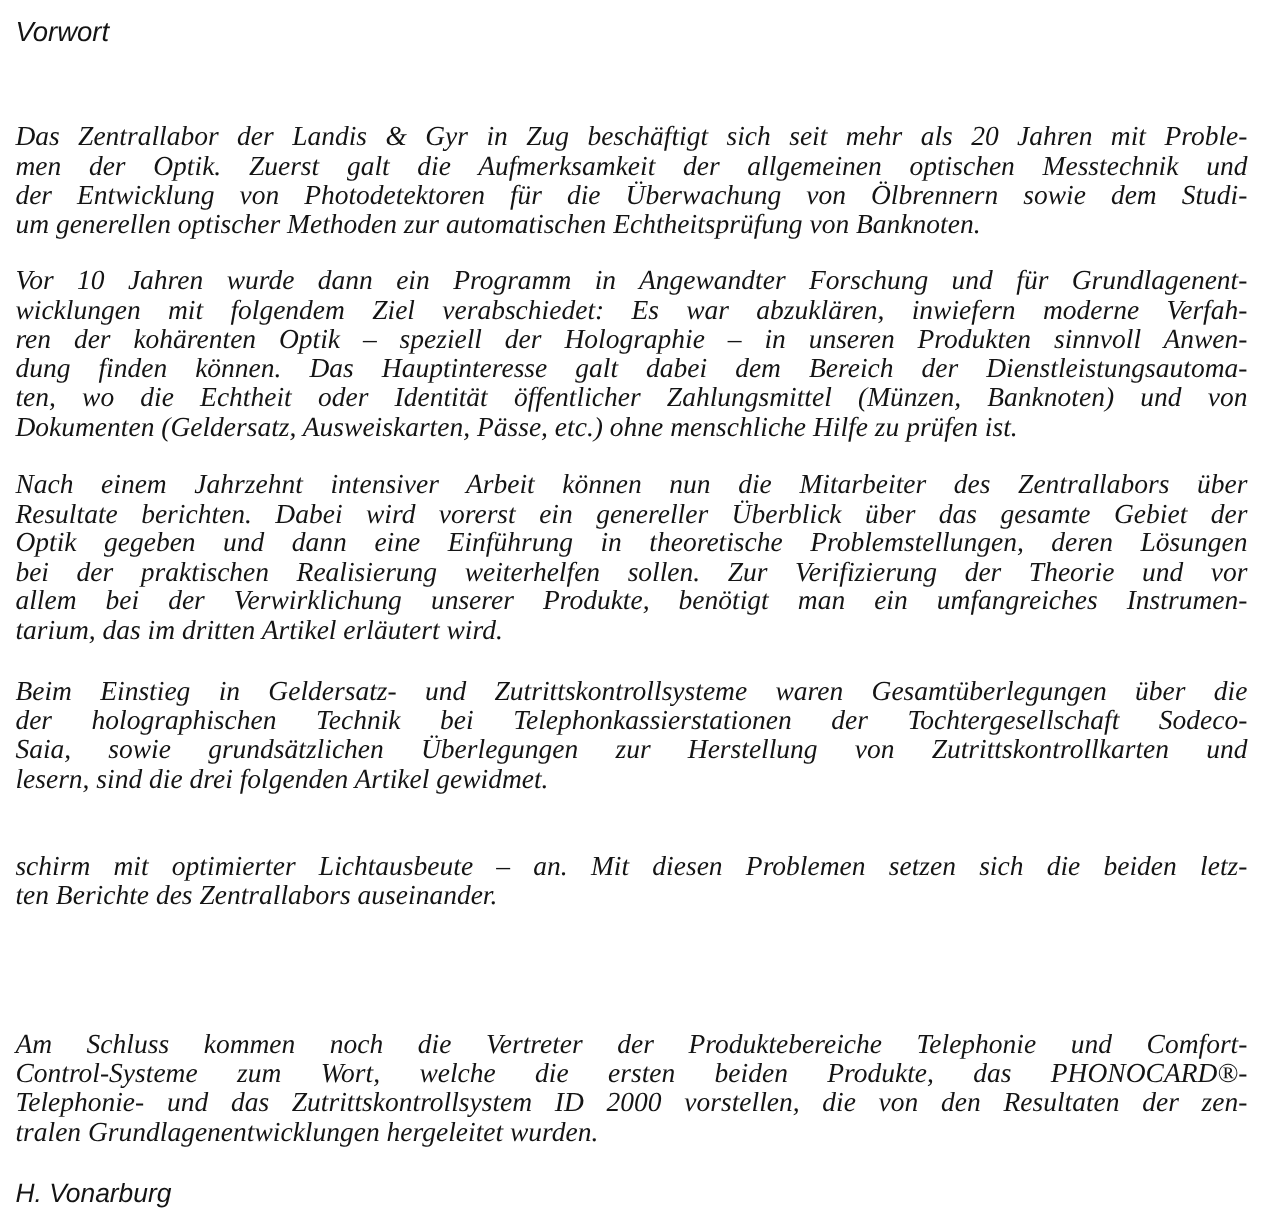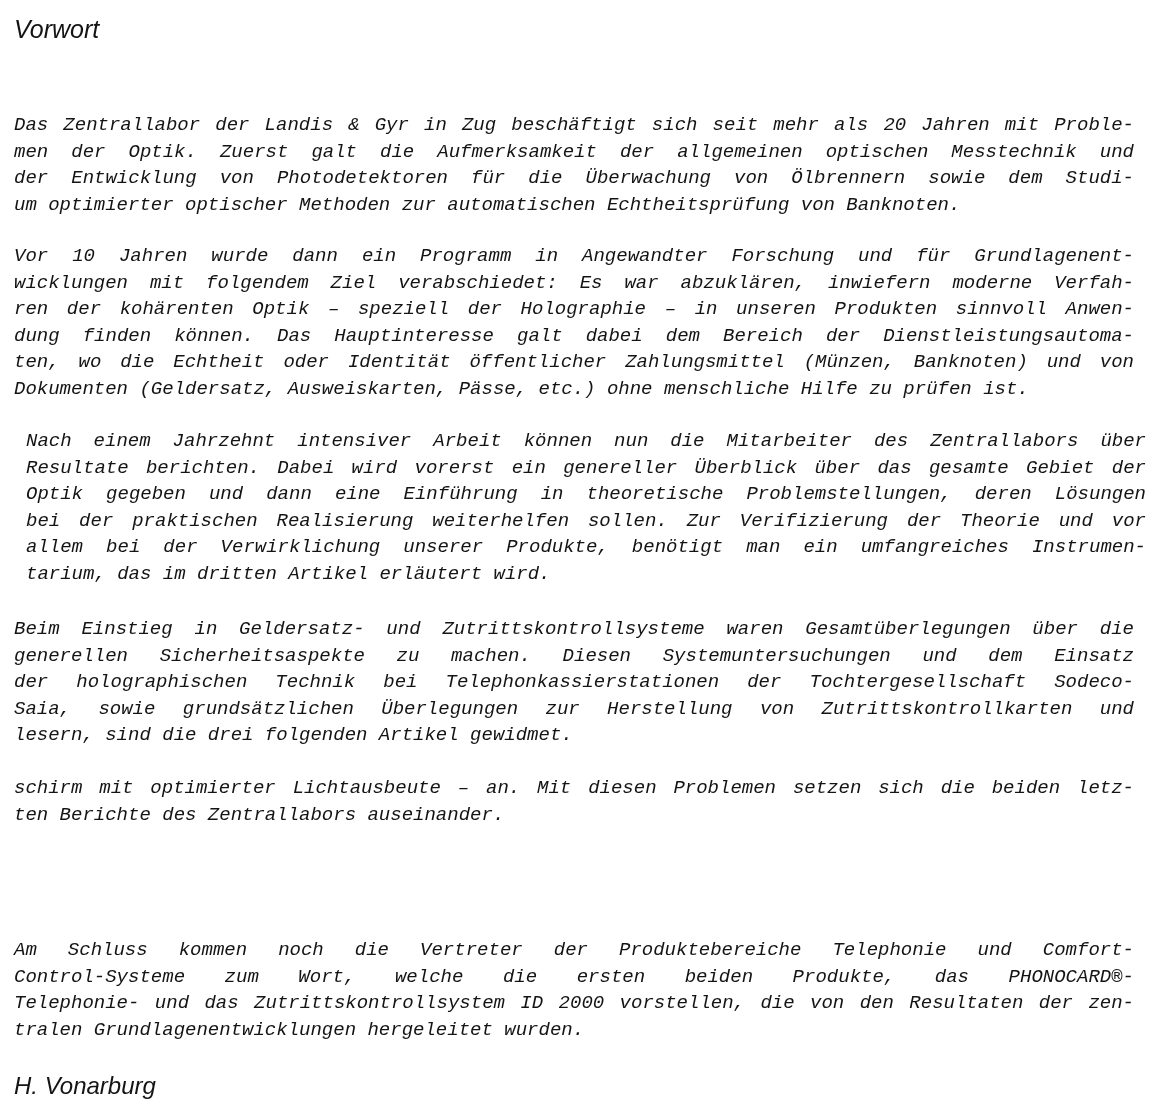--- a/index.html
+++ b/index.html
@@ -6,49 +6,49 @@
   body { width: 1160px; height: 1117px; position: relative; overflow: hidden; color: #141414; }
   .page { position: absolute; left: 0; top: 0; width: 1160px; height: 1117px; }
   .title {
     position: absolute; left: 14px; top: 14px;
     font-family: "Liberation Sans", sans-serif; font-style: italic;
     font-size: 25px; line-height: 30px; margin: 0; font-weight: normal; text-align: center;
   }
   .para { position: absolute; left: 14px; width: 1120px; margin: 0; }
   .line {
     display: block;
-    font-family: Liberation Mono, monospace; font-style: italic;
-    font-size: 19px; line-height: 26.5px; height: 26.5px;
+    font-family: Liberation Serif, serif; font-style: italic;
+    font-size: 25px; line-height: 26.5px; height: 26.5px;
     text-align: justify; text-align-last: justify; white-space: nowrap;
     overflow: visible;
   }
   .line.last { text-align-last: left; }
   .signature {
     position: absolute; left: 14px; top: 1073px;
     font-family: "Liberation Sans", sans-serif; font-style: italic;
     font-size: 24px; line-height: 26px; margin: 0;
   }
   .p1 { top: 112px; }
   .p2 { top: 243px; }
-  .p3 { top: 428px; margin-left: 12px; }
+  .p3 { top: 428px; }
   .p4 { top: 616px; }
   .p5 { top: 775px; }
   .p6 { top: 937px; }
 </style>
 </head>
 <body>
 
 <div class="page">
   <h1 class="title">Vorwort</h1>
 
   <div class="para p1">
     <span class="line">Das Zentrallabor der Landis &amp; Gyr in Zug beschäftigt sich seit mehr als 20 Jahren mit Proble-</span>
     <span class="line">men der Optik. Zuerst galt die Aufmerksamkeit der allgemeinen optischen Messtechnik und</span>
     <span class="line">der Entwicklung von Photodetektoren für die Überwachung von Ölbrennern sowie dem Studi-</span>
-    <span class="line last">um optimierter optischer Methoden zur automatischen Echtheitsprüfung von Banknoten.</span>
+    <span class="line last">um generellen optischer Methoden zur automatischen Echtheitsprüfung von Banknoten.</span>
   </div>
 
   <div class="para p2">
     <span class="line">Vor 10 Jahren wurde dann ein Programm in Angewandter Forschung und für Grundlagenent-</span>
     <span class="line">wicklungen mit folgendem Ziel verabschiedet: Es war abzuklären, inwiefern moderne Verfah-</span>
     <span class="line">ren der kohärenten Optik – speziell der Holographie – in unseren Produkten sinnvoll Anwen-</span>
     <span class="line">dung finden können. Das Hauptinteresse galt dabei dem Bereich der Dienstleistungsautoma-</span>
     <span class="line">ten, wo die Echtheit oder Identität öffentlicher Zahlungsmittel (Münzen, Banknoten) und von</span>
     <span class="line last">Dokumenten (Geldersatz, Ausweiskarten, Pässe, etc.) ohne menschliche Hilfe zu prüfen ist.</span>
   </div>
@@ -57,21 +57,20 @@
     <span class="line">Nach einem Jahrzehnt intensiver Arbeit können nun die Mitarbeiter des Zentrallabors über</span>
     <span class="line">Resultate berichten. Dabei wird vorerst ein genereller Überblick über das gesamte Gebiet der</span>
     <span class="line">Optik gegeben und dann eine Einführung in theoretische Problemstellungen, deren Lösungen</span>
     <span class="line">bei der praktischen Realisierung weiterhelfen sollen. Zur Verifizierung der Theorie und vor</span>
     <span class="line">allem bei der Verwirklichung unserer Produkte, benötigt man ein umfangreiches Instrumen-</span>
     <span class="line last">tarium, das im dritten Artikel erläutert wird.</span>
   </div>
 
   <div class="para p4">
     <span class="line">Beim Einstieg in Geldersatz- und Zutrittskontrollsysteme waren Gesamtüberlegungen über die</span>
-    <span class="line">generellen Sicherheitsaspekte zu machen. Diesen Systemuntersuchungen und dem Einsatz</span>
     <span class="line">der holographischen Technik bei Telephonkassierstationen der Tochtergesellschaft Sodeco-</span>
     <span class="line">Saia, sowie grundsätzlichen Überlegungen zur Herstellung von Zutrittskontrollkarten und</span>
     <span class="line last">lesern, sind die drei folgenden Artikel gewidmet.</span>
   </div>
 
   <div class="para p5">
     <span class="line">schirm mit optimierter Lichtausbeute – an. Mit diesen Problemen setzen sich die beiden letz-</span>
     <span class="line last">ten Berichte des Zentrallabors auseinander.</span>
   </div>
 

